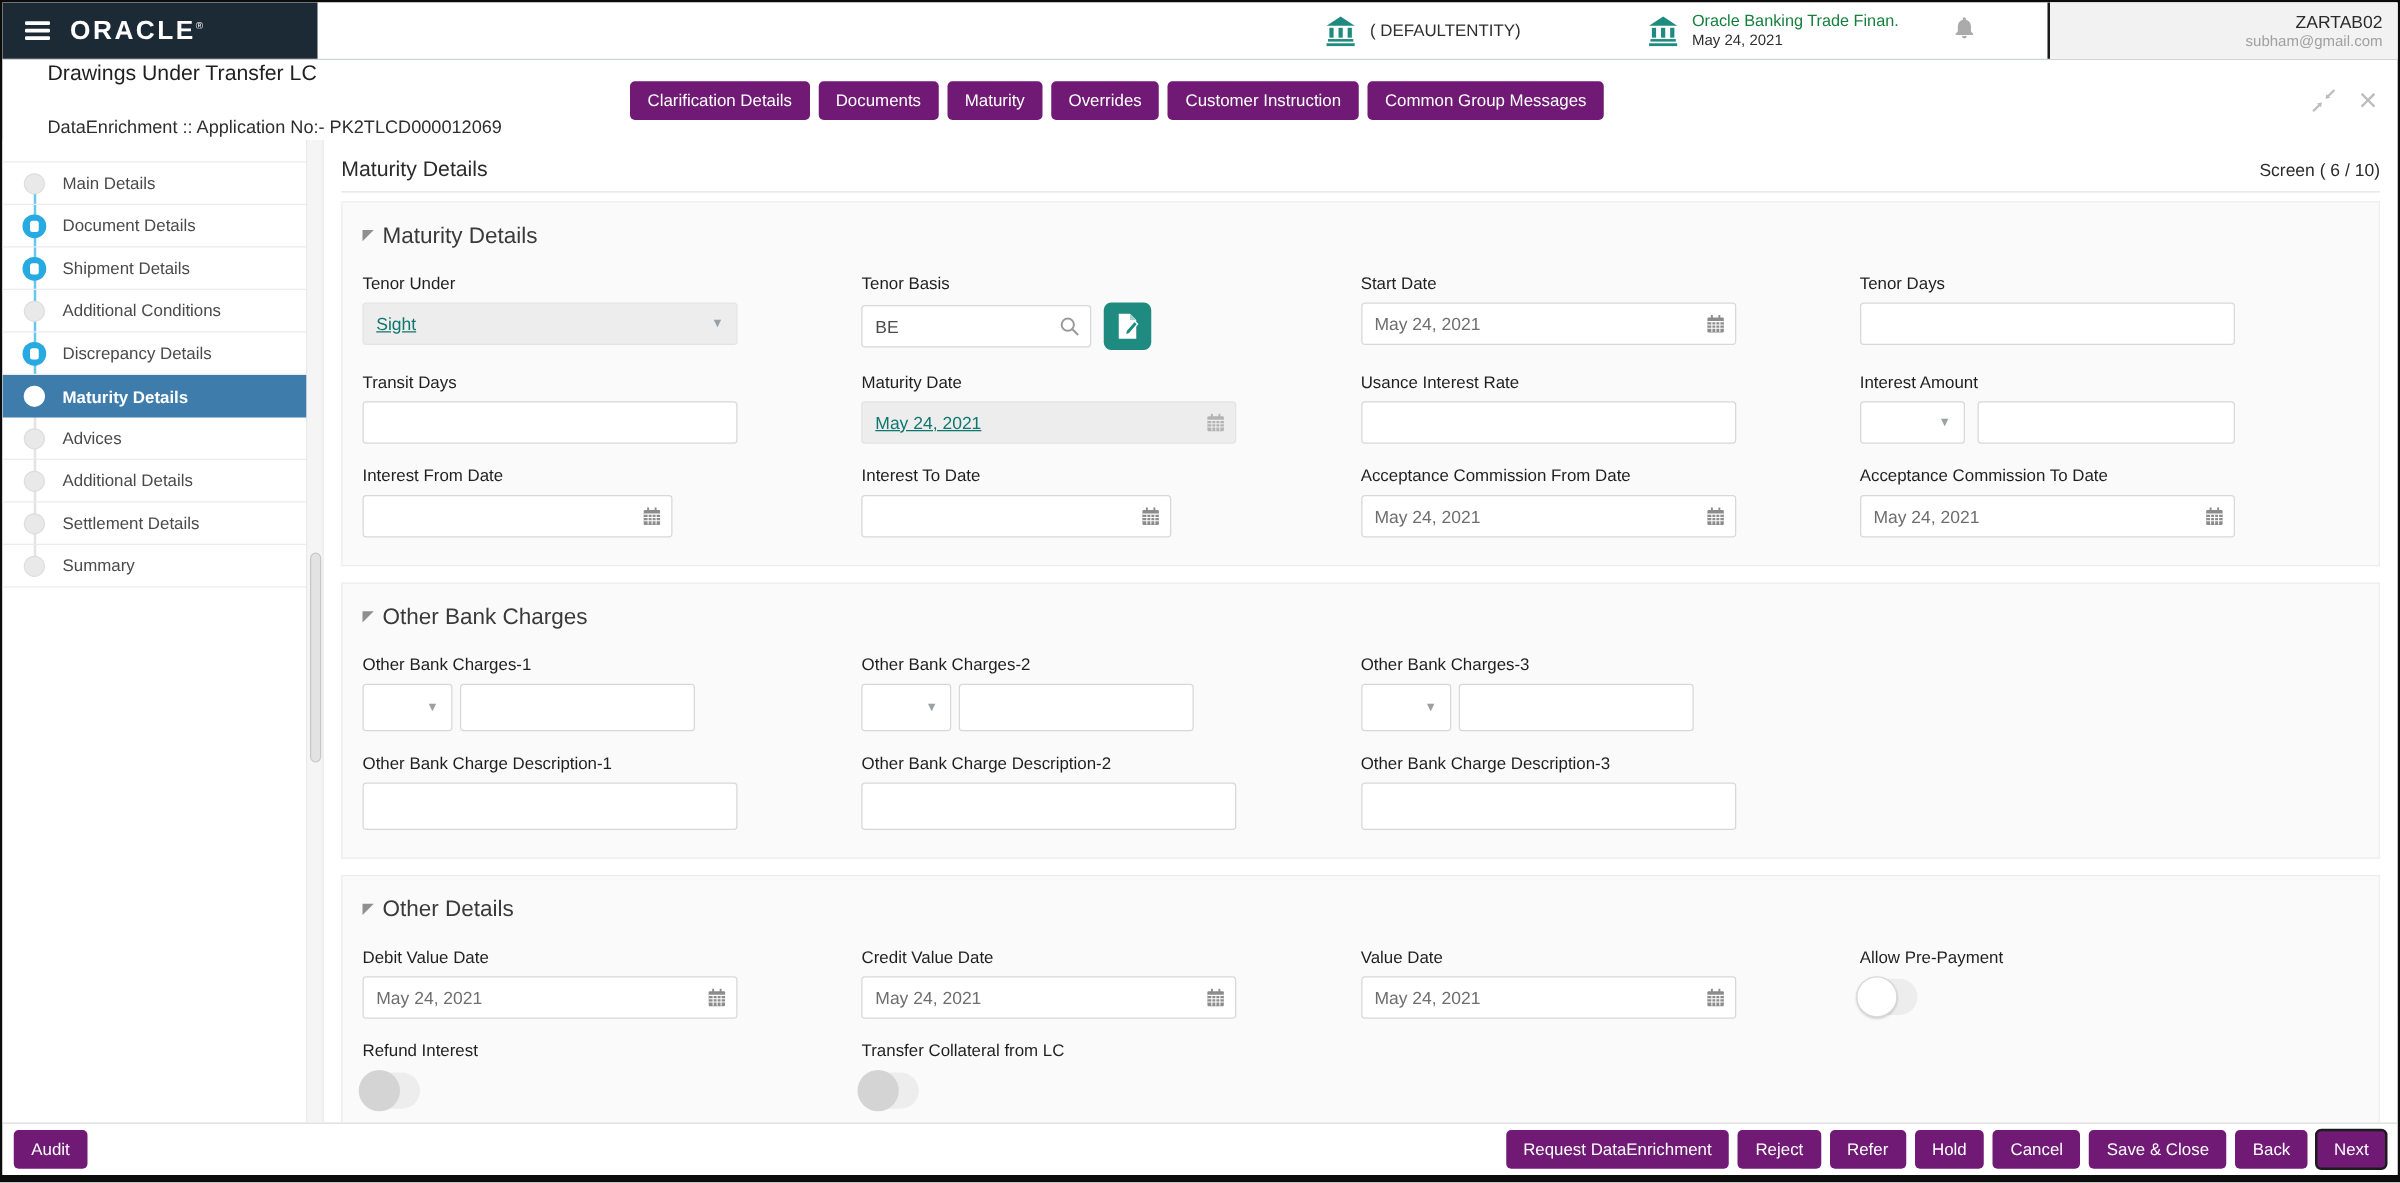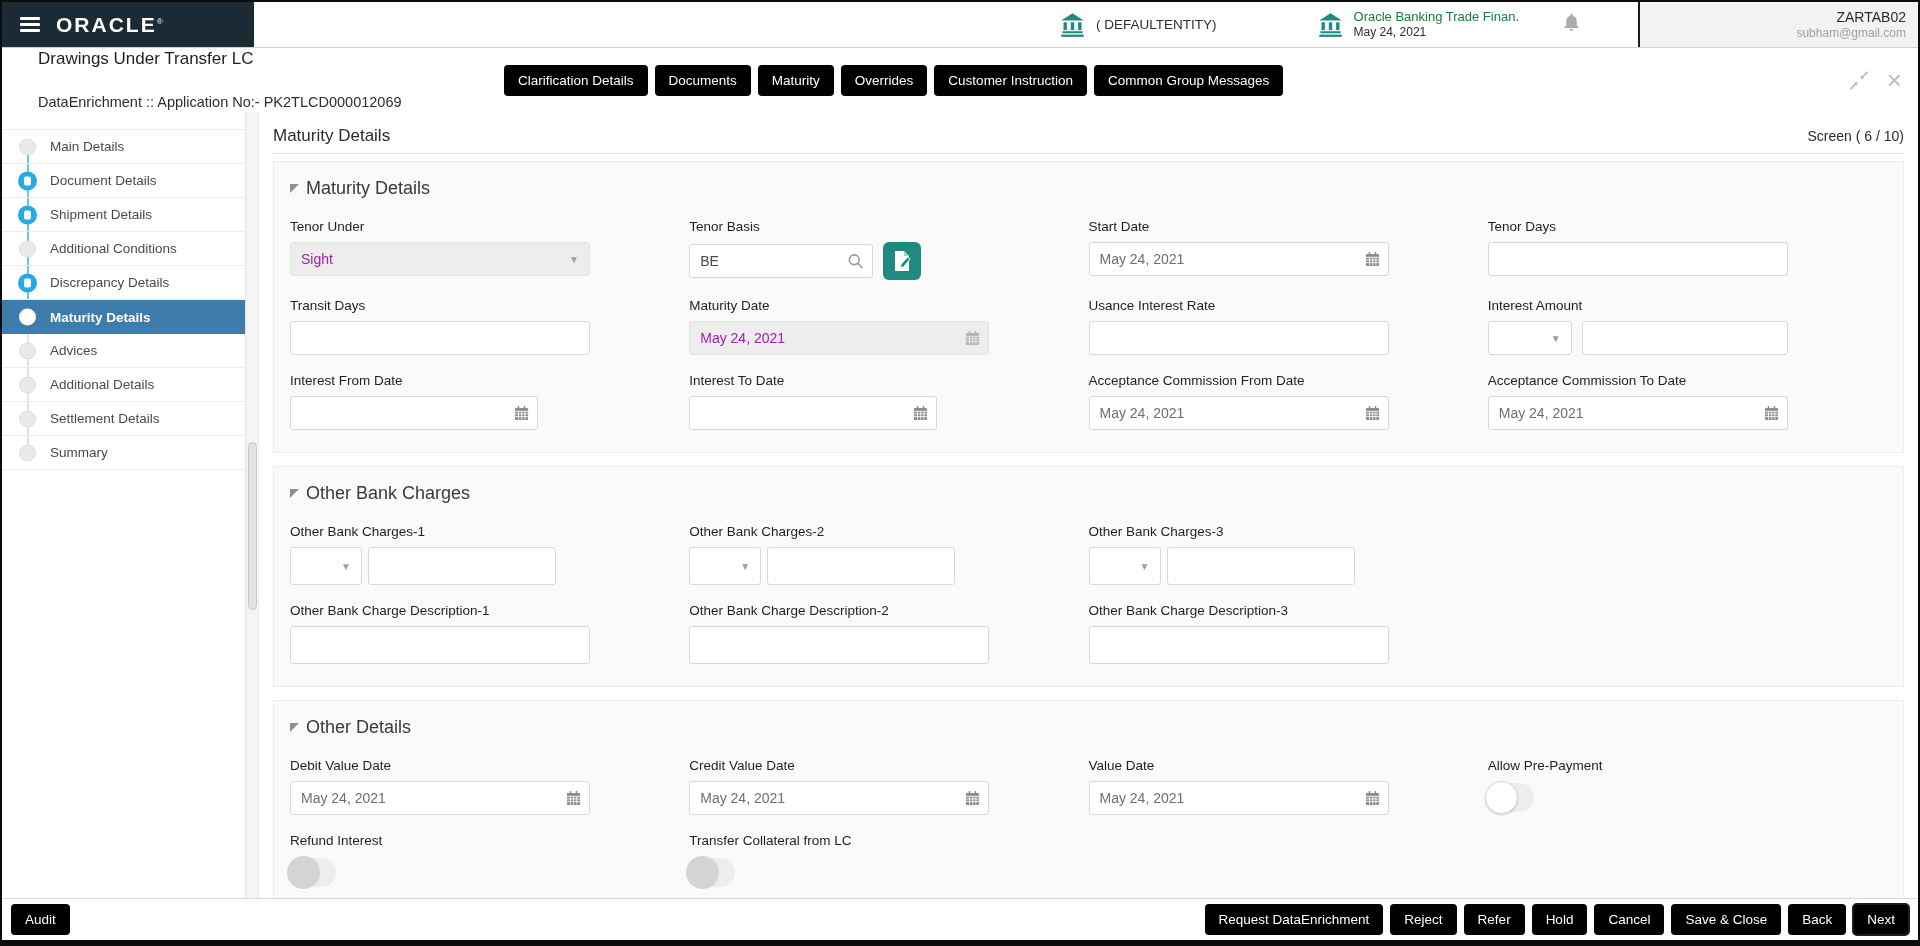--- a/index.html
+++ b/index.html
@@ -25,21 +25,21 @@
   .user-block { width:280px; height:100%; background:#f2f2f2; border-left:2px solid #1a1a1a; display:flex; flex-direction:column; justify-content:center; align-items:flex-end; padding-right:12px; line-height:1.3; }
   .user-id { font-size:14px; color:#2b2b2b; }
   .user-email { font-size:12px; color:#a0a0a0; }
 
   
   .taskheader { height:64px; flex:0 0 64px; display:flex; align-items:center; background:#fff;padding-left:24px; }
   .task-titles { padding-left:12px; width:478px; line-height:1.45; }
   .task-title { font-size:17px; color:#1f1f1f; }
   .task-subtitle { font-size:14.5px; color:#2e2e2e;margin-top:20px; }
   .task-actions { display:flex; gap:7px; }
-  .btn { background:#000000; color:#fff; border:none; border-radius:4px; font-size:13.5px; font-family:"Liberation Sans",sans-serif; padding:8px 14px; cursor:pointer; white-space:nowrap; }
+  .btn { background:#701a75; color:#fff; border:none; border-radius:4px; font-size:13.5px; font-family:"Liberation Sans",sans-serif; padding:8px 14px; cursor:pointer; white-space:nowrap; }
   .task-winicons { margin-left:auto; display:flex; align-items:center; gap:18px; padding-right:16px; }
   .close-x { font-size:26px; color:#bcbcbc; line-height:18px; cursor:pointer; }
 
   
   .bodyrow { flex:1; display:flex; overflow:hidden; background:#fff; }
 
   
   .sidebar { width:244px; flex:0 0 244px; border-right:1px solid #e2e2e2; padding-top:17px; background:#fff; }
   .sidebar-list { position:relative; border-top:1px solid #ebebeb; }
   .conn { position:absolute; left:25px; width:2px; z-index:0; }
@@ -68,21 +68,21 @@
   .sec-title { font-size:18px; color:#3a3a3a; }
   .tri { width:0; height:0; border-top:9px solid #8f8f8f; border-right:9px solid transparent; }
 
   .grid4 { display:grid; grid-template-columns:repeat(4,1fr); }
   .field { margin-bottom:18px; }
   .flabel { font-size:13.5px; color:#1f1f1f; margin-bottom:8px; }
   .box { height:34px; width:300px; background:#fff; border:1px solid #d8d8d8; border-radius:3px; position:relative; display:flex; align-items:center; padding:0 10px; font-size:14px; color:#6e6e6e; }
   input.box { outline:none; font-family:"Liberation Sans",sans-serif; }
   .box .val { color:#6e6e6e; }
   .box.disabled { background:#ededed; border-color:#e3e3e3; color:#a3a6a8; }
-  .box.disabled .val { color:#a21caf; }
+  .box.disabled .val { color:#0f766e;text-decoration:underline; }
   .icon-right { position:absolute; right:8px; top:50%; transform:translateY(-50%); display:flex; }
   .caret { position:absolute; right:10px; top:50%; transform:translateY(-50%); font-size:10px; color:#9aa0a4; }
   .inline-pair { display:flex; align-items:center; gap:10px; }
   .sel-sm { width:84px; height:34px; }
   .combo { display:flex; gap:6px; }
   .combo .sel-xs { width:72px; height:38px; }
   .combo input { width:188px; height:38px; }
   .desc-input { width:300px; height:38px; }
   .edit-btn { width:38px; height:38px; background:#1f8b80; border:none; border-radius:6px; display:flex; align-items:center; justify-content:center; cursor:pointer; }
 

